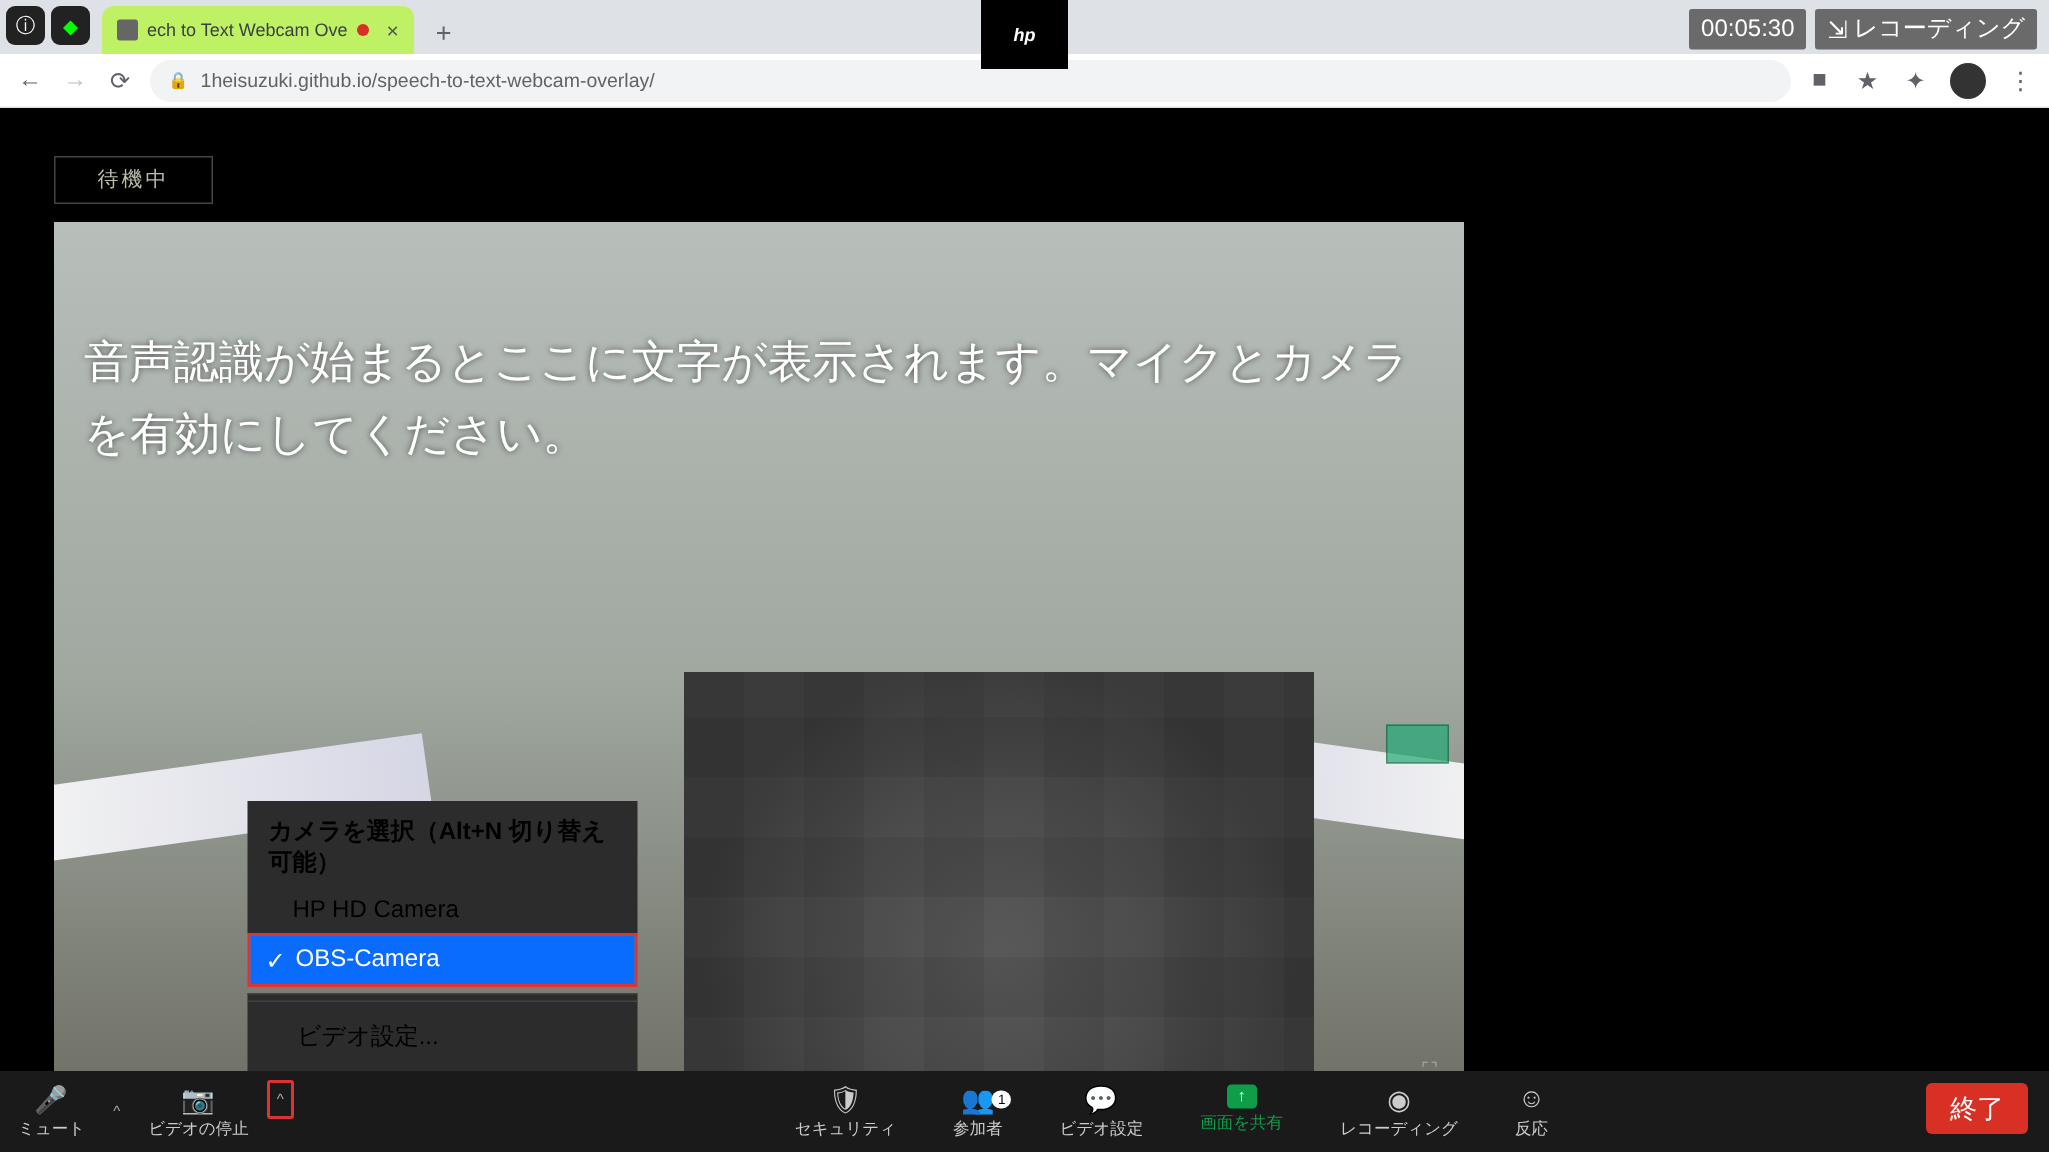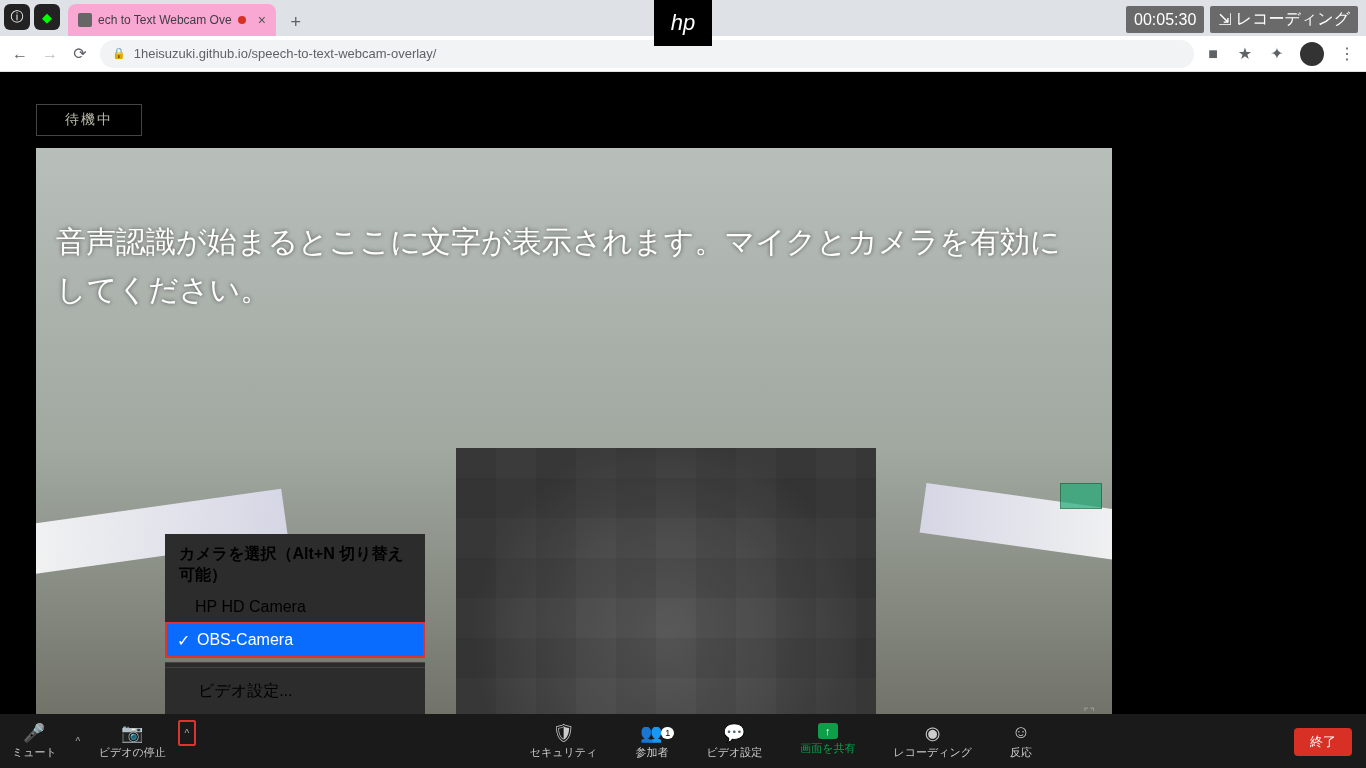--- a/index.html
+++ b/index.html
@@ -1,49 +1,49 @@
 <!DOCTYPE html>
 <html><head>
 <meta charset="utf-8">
 <style>
 * { margin: 0; padding: 0; box-sizing: border-box; font-family: "Meiryo", "Hiragino Sans", Arial, sans-serif; }
 html, body { width: 1366px; height: 768px; overflow: hidden; background: #fff; }
 
 
 .chrome { width: 100%; height: 768px; display: flex; flex-direction: column; background: #fff; }
 .tabbar { height: 36px; background: #dee1e6; display: flex; align-items: flex-end; padding: 0 8px; position: relative; }
-.tab { background: #f9a8d4; height: 32px; border-radius: 8px 8px 0 0; display: flex; align-items: center; padding: 0 10px; font-size: 12px; color: #3c4043; gap: 6px; max-width: 220px; margin-left: 60px; margin-top: 32px; }
+.tab { background: #bef264; height: 32px; border-radius: 8px 8px 0 0; display: flex; align-items: center; padding: 0 10px; font-size: 12px; color: #3c4043; gap: 6px; max-width: 220px; margin-left: 60px; margin-top: 32px; }
 .tab .favicon { width: 14px; height: 14px; background: #666; border-radius: 2px; display: inline-block; }
 .tab .rec { width: 8px; height: 8px; background: #d93025; border-radius: 50%; display: inline-block; }
 .tab .close { font-size: 14px; color: #555; padding-left: 6px; }
 .newtab { width: 28px; height: 28px; display: flex; align-items: center; justify-content: center; font-size: 18px; color: #5f6368; margin-left: 6px; }
 .ext-badges { position: absolute; left: 4px; top: 4px; display: flex; gap: 4px; }
 .ext-badge { width: 26px; height: 26px; background: #222; border-radius: 6px; display: flex; align-items: center; justify-content: center; color: #fff; font-size: 13px; }
 .ext-badge.green { color: #0f0; }
 
 .addrbar { height: 36px; background: #fff; display: flex; align-items: center; padding: 0 10px; gap: 10px; border-bottom: 1px solid #e0e0e0; }
 .navbtn { width: 20px; height: 20px; color: #5f6368; display: flex; align-items: center; justify-content: center; font-size: 16px; }
 .urlbox { flex: 1; height: 28px; background: #f1f3f4; border-radius: 14px; display: flex; align-items: center; padding: 0 12px; font-size: 13px; color: #5f6368; gap: 8px; }
 .urlbox .lock { font-size: 11px; }
 .right-icons { display: flex; align-items: center; gap: 14px; }
 .right-icons .ic { width: 18px; height: 18px; display: flex; align-items: center; justify-content: center; color: #5f6368; font-size: 16px; }
 .star { color: #1a73e8; }
 .avatar { width: 24px; height: 24px; background: #333; border-radius: 50%; }
 
 
-.hp-logo { position: absolute; left: 50%; transform: translateX(-50%); top: 0; width: 58px; height: 46px; background: #000; display: flex; align-items: center; justify-content: center; color: #fff; font-size: 22px; font-weight: normal; font-style: italic; z-index: 50; }
+.hp-logo { position: absolute; left: 50%; transform: translateX(-50%); top: 0; width: 58px; height: 46px; background: #000; display: flex; align-items: center; justify-content: center; color: #fff; font-size: 12px; font-weight: bold; font-style: italic; z-index: 50; }
 
 
 .top-right { position: absolute; top: 6px; right: 8px; display: flex; gap: 6px; z-index: 50; }
 .tr-btn { background: #6a6a6a; color: #fff; font-size: 16px; padding: 3px 8px; display: flex; align-items: center; gap: 4px; border-radius: 2px; }
 
 
 .page { flex: 1; background: #000; position: relative; }
 .status-box { position: absolute; left: 36px; top: 32px; border: 1px solid #444; color: #bba; font-size: 14px; padding: 6px 28px; letter-spacing: 2px; }
-.video { position: absolute; left: 36px; top: 76px; width: 1076px; height: 608px; background: linear-gradient(180deg, #b8beba 0%, #a0a8a0 50%, #6a6a60 100%); overflow: hidden; }
+.video { position: absolute; left: 36px; top: 76px; width: 940px; height: 608px; background: linear-gradient(180deg, #b8beba 0%, #a0a8a0 50%, #6a6a60 100%); overflow: hidden; }
 .video .caption { position: absolute; left: 20px; top: 70px; right: 30px; color: #fff; font-size: 30px; line-height: 1.6; text-shadow: 0 0 4px rgba(0,0,0,0.6); }
 .video .logtext { position: absolute; right: 10px; bottom: 6px; color: #888; font-size: 12px; }
 .video .expand-icon { position: absolute; right: 18px; bottom: 34px; color: rgba(255,255,255,0.4); font-size: 14px; }
 
 .pixelate { position: absolute; left: 420px; top: 300px; width: 420px; height: 310px; background:
  repeating-linear-gradient(0deg, rgba(0,0,0,0.08) 0 40px, rgba(0,0,0,0) 40px 80px),
  repeating-linear-gradient(90deg, rgba(0,0,0,0.08) 0 40px, rgba(0,0,0,0) 40px 80px),
  radial-gradient(circle at 50% 60%, #555 0%, #444 40%, #333 70%);
  filter: contrast(0.9);
 }
@@ -54,21 +54,21 @@
 
 
 .zoom-bar { position: absolute; left: 0; right: 0; bottom: 0; height: 54px; background: #1a1a1a; display: flex; align-items: center; color: #ccc; font-size: 11px; z-index: 30; }
 .zb-item { display: flex; flex-direction: column; align-items: center; justify-content: center; gap: 2px; padding: 0 12px; height: 100%; position: relative; }
 .zb-item .zicon { font-size: 18px; height: 20px; display: flex; align-items: center; }
 .zb-chevron { width: 18px; height: 100%; display: flex; align-items: center; justify-content: center; font-size: 10px; color: #aaa; }
 .zb-chevron.highlight { border: 2px solid #d33; border-radius: 2px; height: 26px; margin-top:-16px; }
 .zb-center { flex: 1; display: flex; justify-content: center; gap: 14px; }
 .zb-share { color: #0e9e4a; }
 .zb-sharebox { background: #0e9e4a; width: 20px; height: 16px; border-radius: 3px; display:flex; align-items:center; justify-content:center; color:#fff; }
-.zb-end { position: absolute; right: 14px; bottom: 12px; background: #d93025; color: #fff; font-size: 13px; padding: 5px 16px; border-radius: 4px; margin-top: 48px; }
+.zb-end { position: absolute; right: 14px; bottom: 12px; background: #d93025; color: #fff; font-size: 18px; padding: 5px 16px; border-radius: 4px; margin-top: 48px; }
 .badge-count { position:absolute; top:4px; right:6px; background:#fff; color:#000; font-size:9px; border-radius:8px; padding:0 4px; line-height:12px;}
 .popup-outer { position:absolute; left:165px; bottom:54px; width:260px; z-index:40;}
 .popup-outer .section-top{ background:#2c2c2c; }
 .popup-outer .section-red{ border:2.5px solid #d33; }
 </style>
 </head>
 <body>
 
 <div class="chrome">
   <div class="tabbar">

